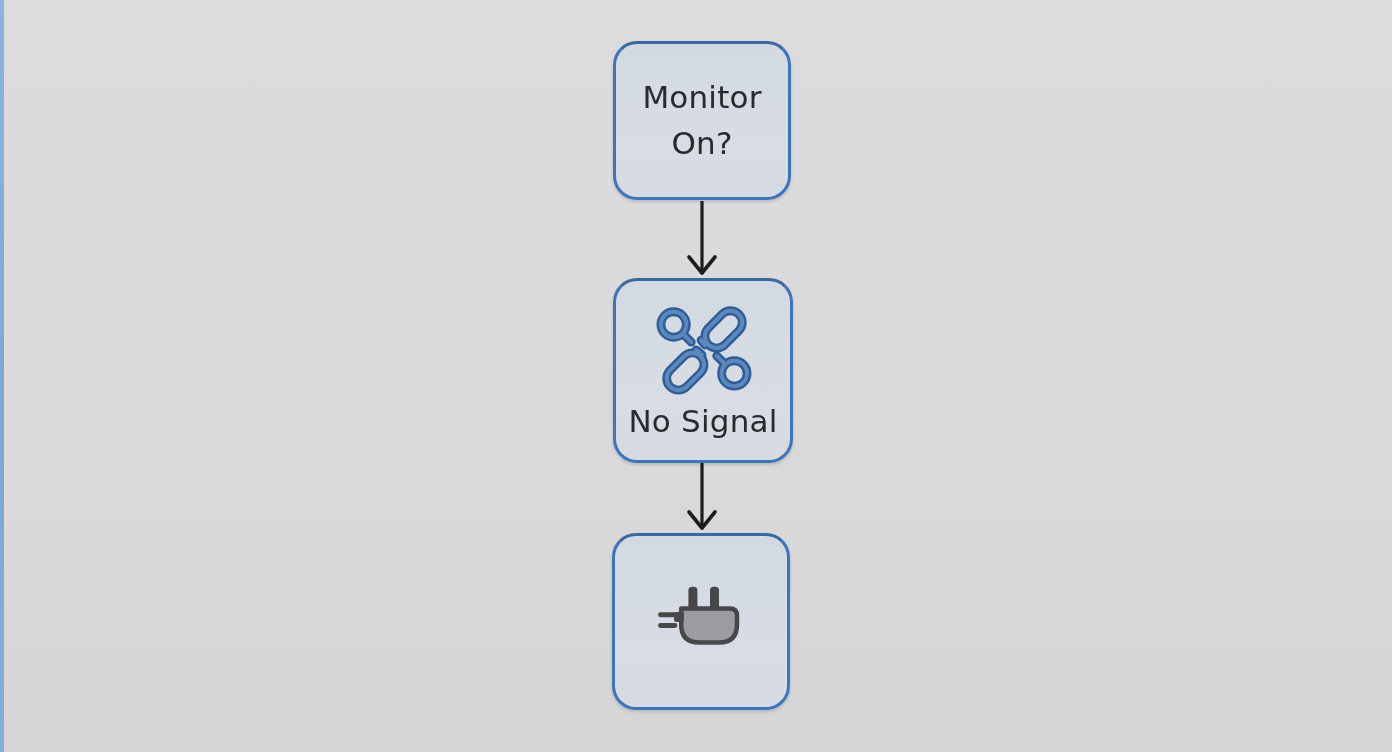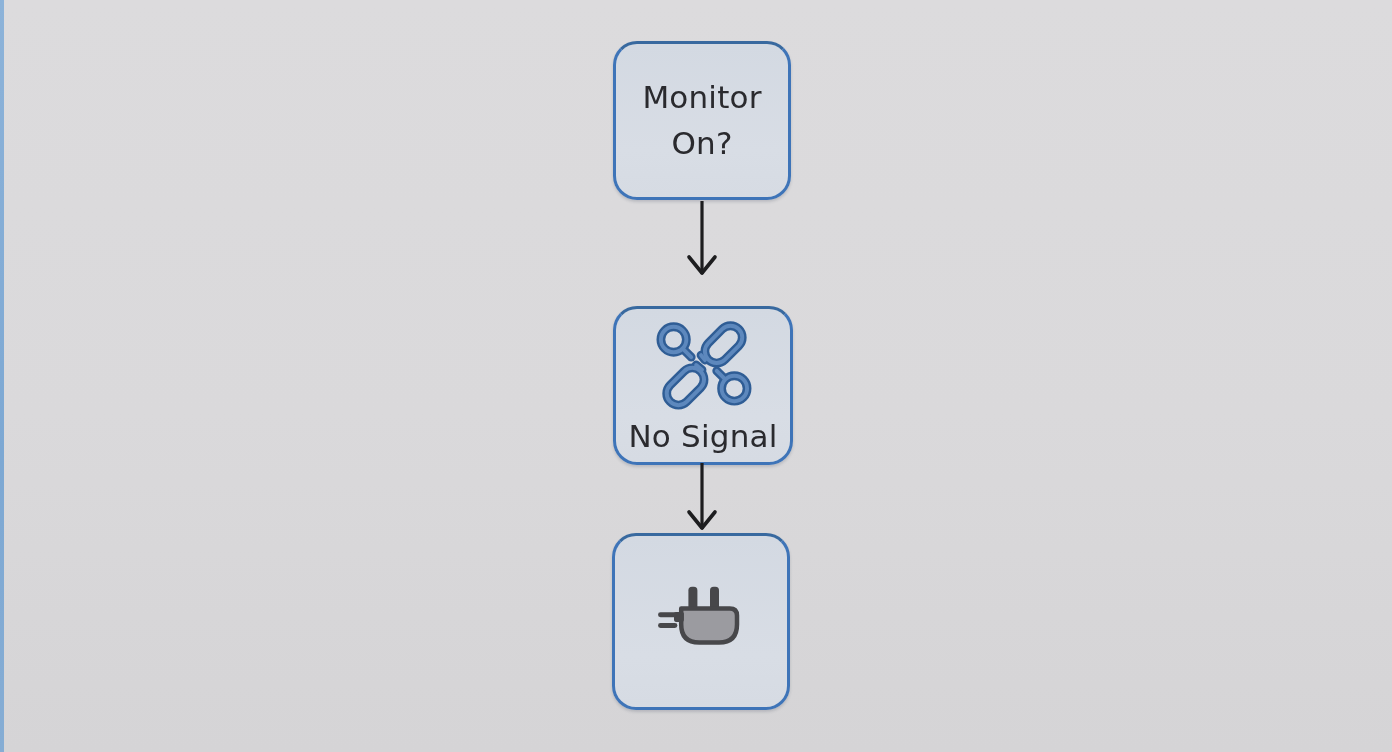--- a/index.html
+++ b/index.html
@@ -35,21 +35,21 @@
     align-items: center;
     justify-content: center;
     text-align: center;
     color: #2a2a2e;
     font-size: 31px;
     line-height: 1.46;
     letter-spacing: 0.2px;
   }
 
   .node-monitor { left: 613px; top: 41px;  width: 178px; height: 159px; }
-  .node-signal  { left: 613px; top: 278px; width: 180px; height: 159px; padding-top: 4px; margin-top: 28px; }
+  .node-signal  { left: 613px; top: 278px; width: 180px; height: 185px; padding-top: 4px; }
   .node-power   { left: 612px; top: 533px; width: 178px; height: 177px; }
 
   .node-label { padding: 0 8px; }
   .node-icon  { display: block; }
   .node-signal .node-icon { margin-bottom: 4px; }
   .node-power  .node-icon { margin-bottom: 2px; }
 
   .connector { position: absolute; }
   .connector-1 { left: 682px; top: 201px; }
   .connector-2 { left: 682px; top: 463px; }

